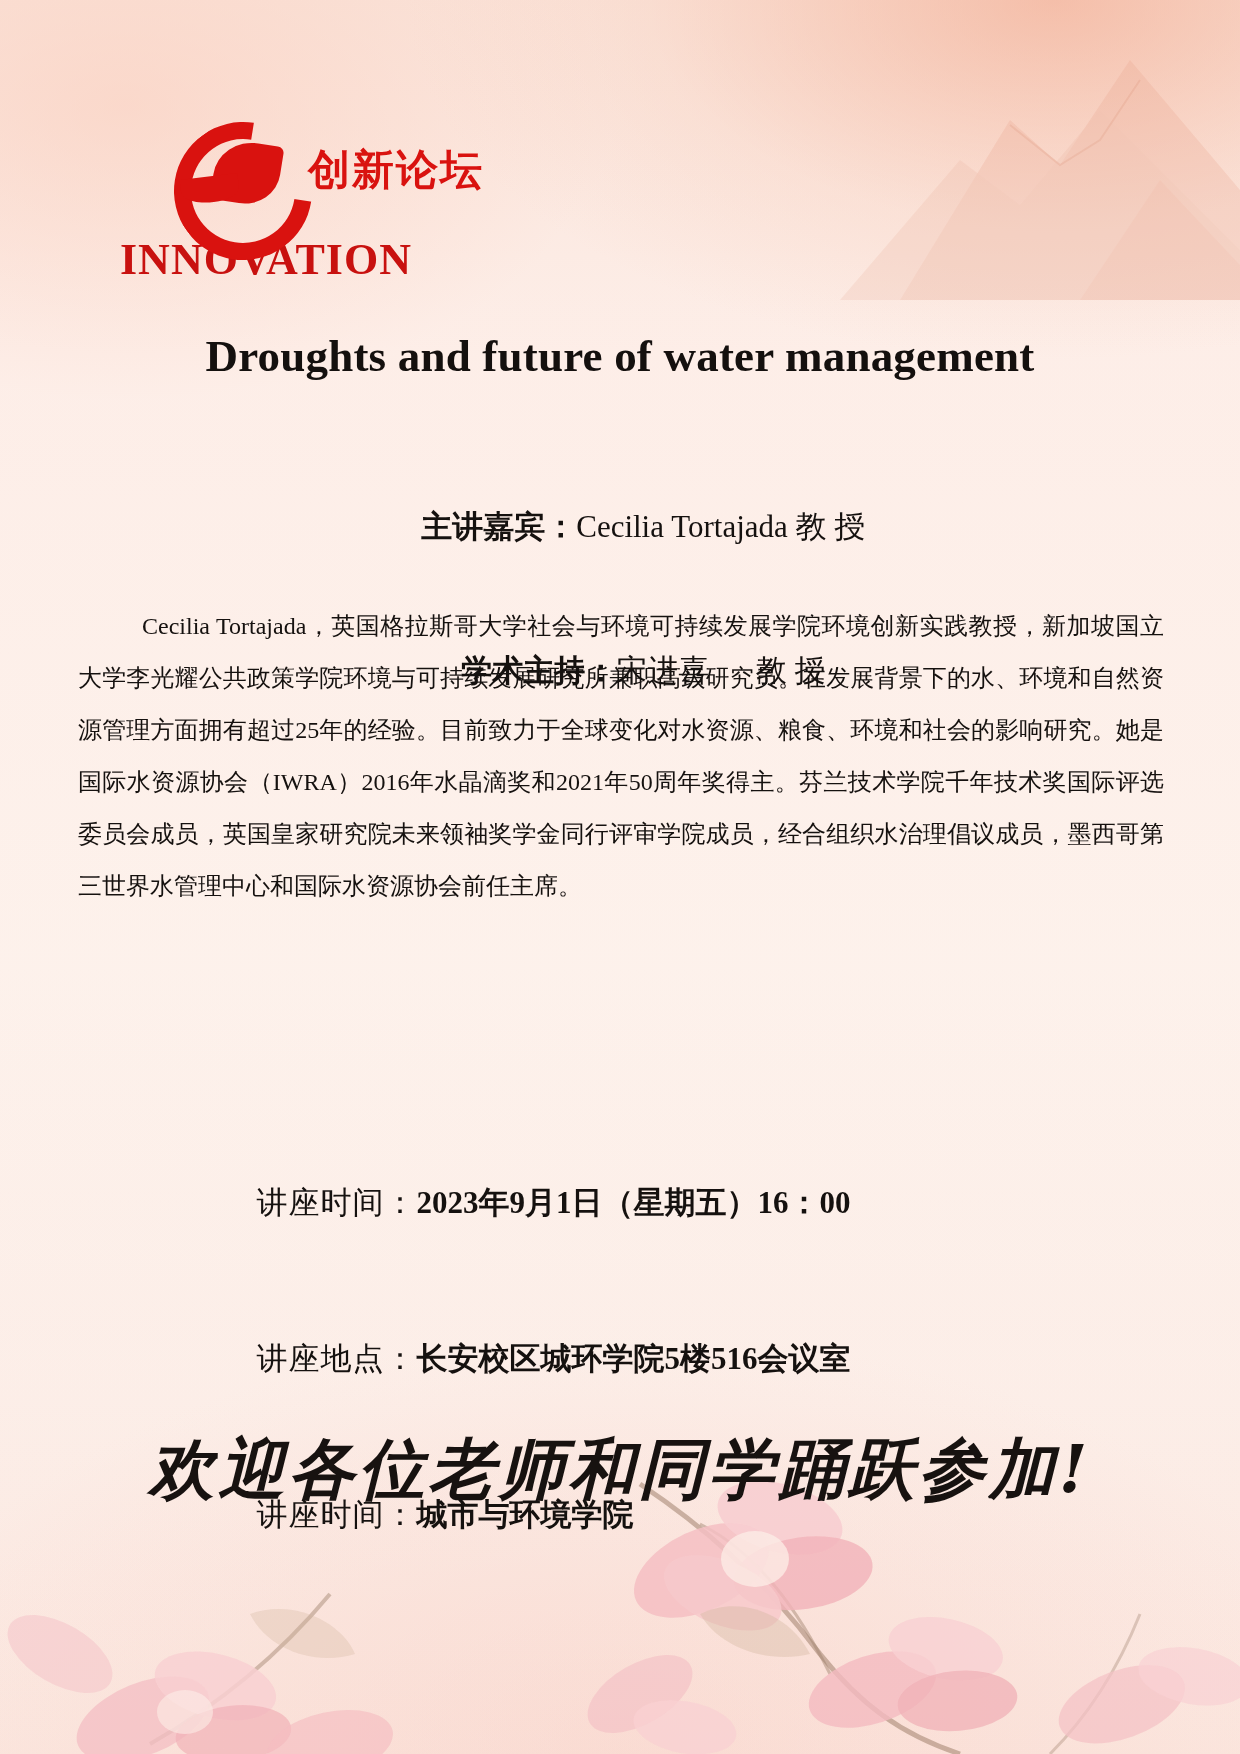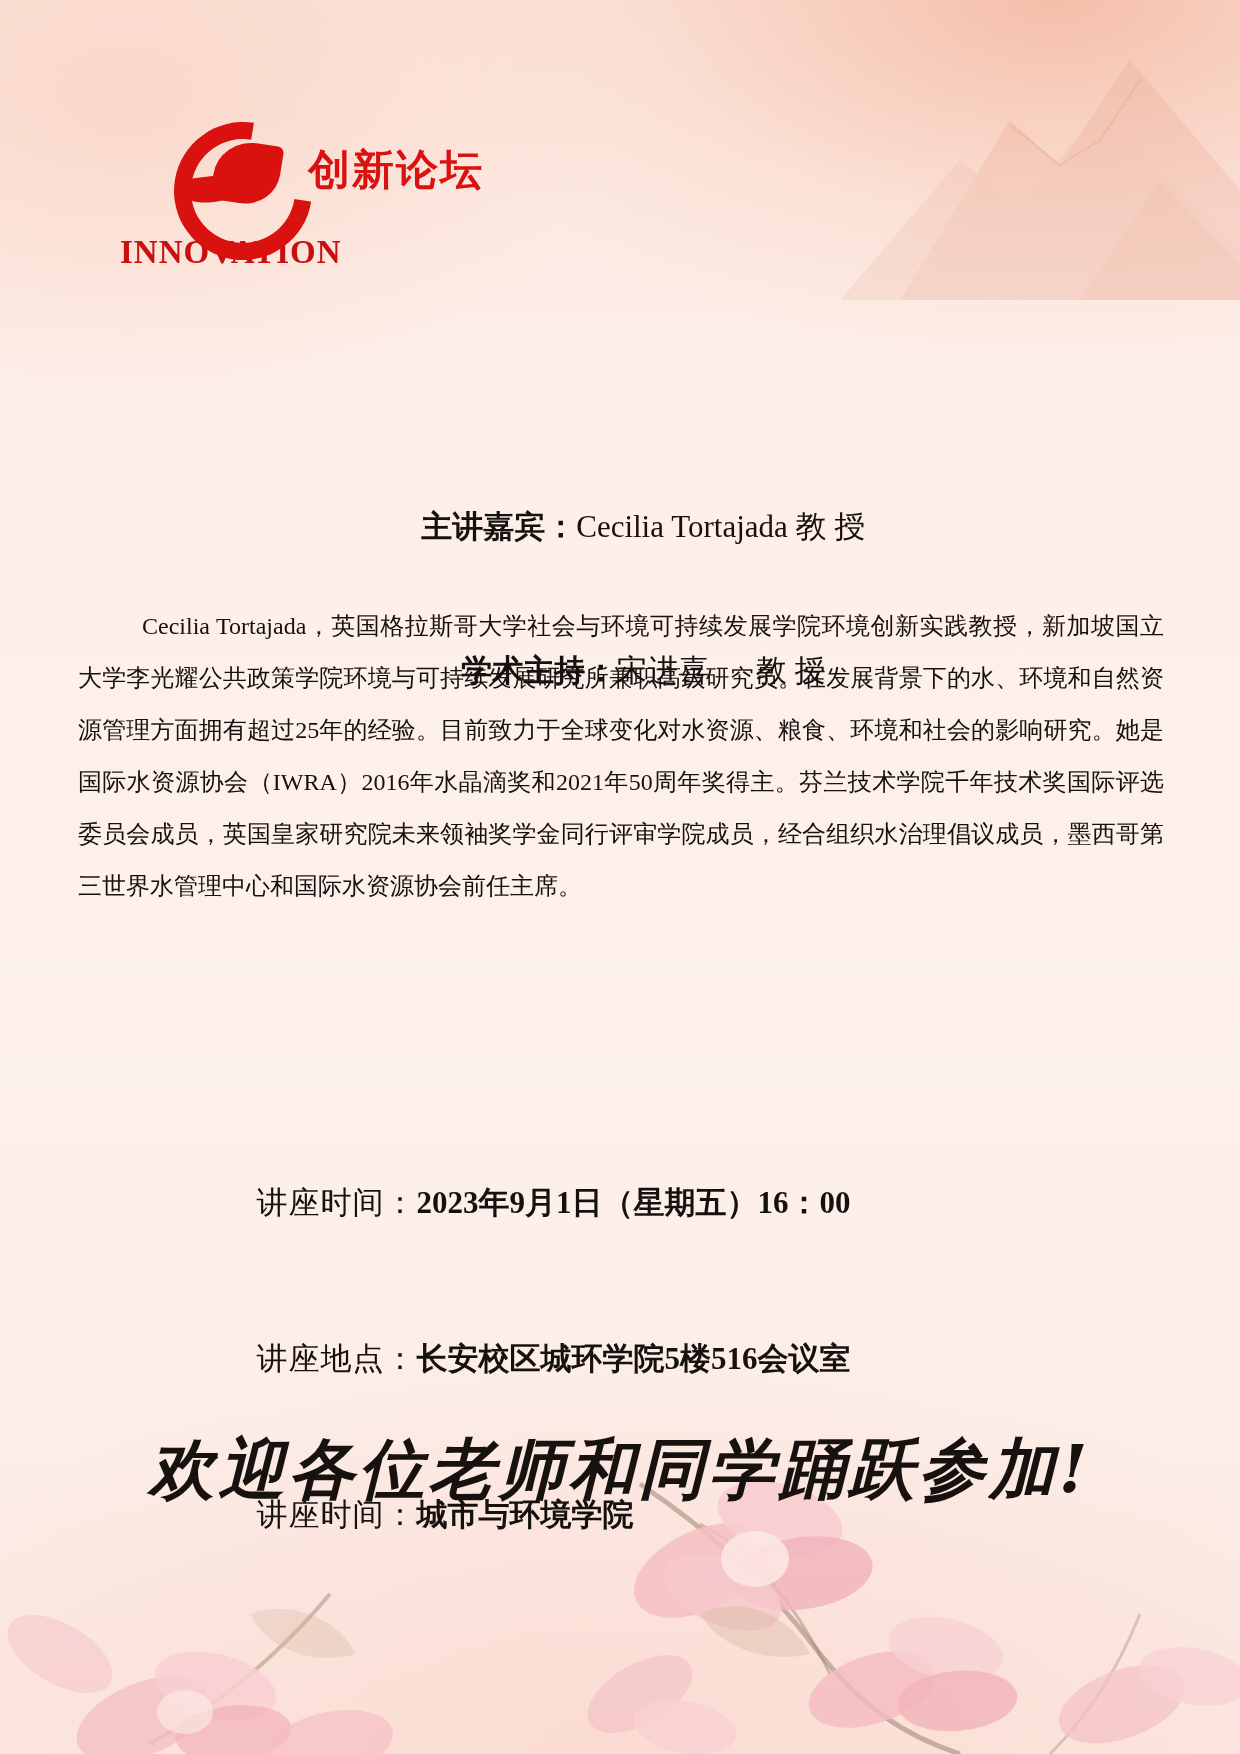--- a/index.html
+++ b/index.html
@@ -87,21 +87,21 @@
     left: -30px; top: 40px;
     width: 58px; height: 26px;
     background: #d9120f;
     border-radius: 0 0 60% 70%;
     transform: rotate(-16deg);
   }
   .logo-text {
     margin-top: 6px;
     color: #c8110f;
     font-family: "Liberation Serif", serif;
-    font-size: 33px;
+    font-size: 44px;
     font-weight: 700;
     letter-spacing: 1px;
   }
   .forum-title {
     position: absolute;
     left: 188px;
     top: 24px;
     color: #d9120f;
     font-family: "DejaVu Sans", sans-serif;
     font-weight: 700;
@@ -212,20 +212,21 @@
     <div class="logo-wrap">
       <div class="logo-mark">
         <div class="logo-ring"></div>
         <div class="logo-swoosh"></div>
       </div>
       <div class="logo-text">INNOVATION</div>
     </div>
     <div class="forum-title">创新论坛</div>
   </div>
 
+  <div class="talk-title">Droughts and future of water management</div>
 
   <div class="speaker-block">
     <div class="speaker-line">
       <span class="lbl">主讲嘉宾：</span><span class="val">Cecilia Tortajada 教 授</span>
     </div>
     <div class="speaker-line">
       <span class="lbl">学术主持：</span><span class="val">宋进喜　  教 授</span>
     </div>
   </div>
 

